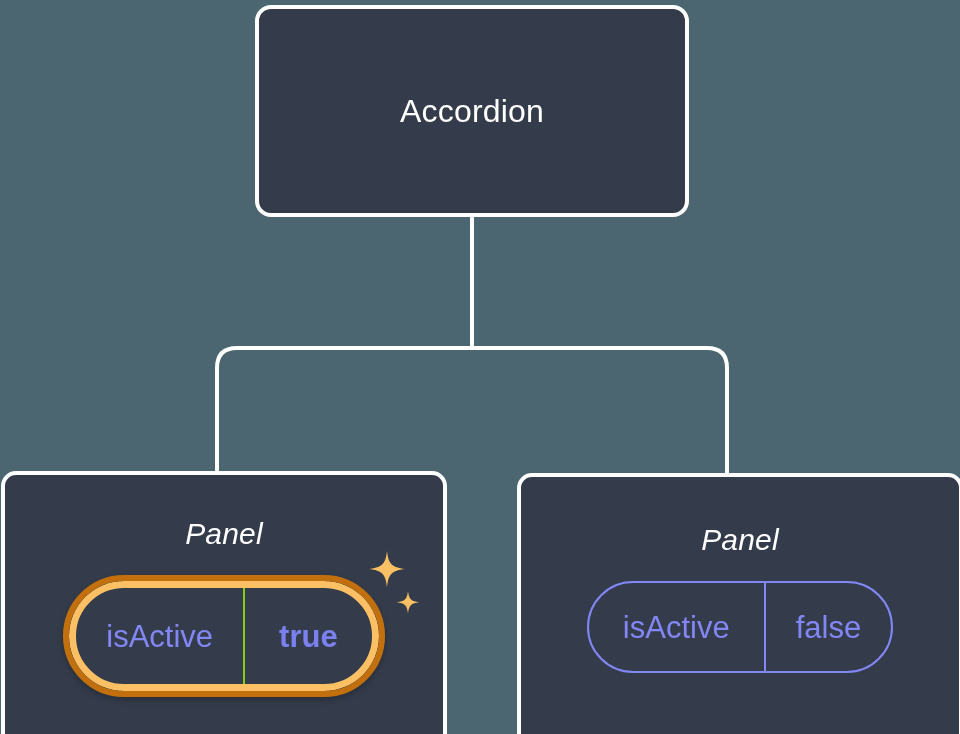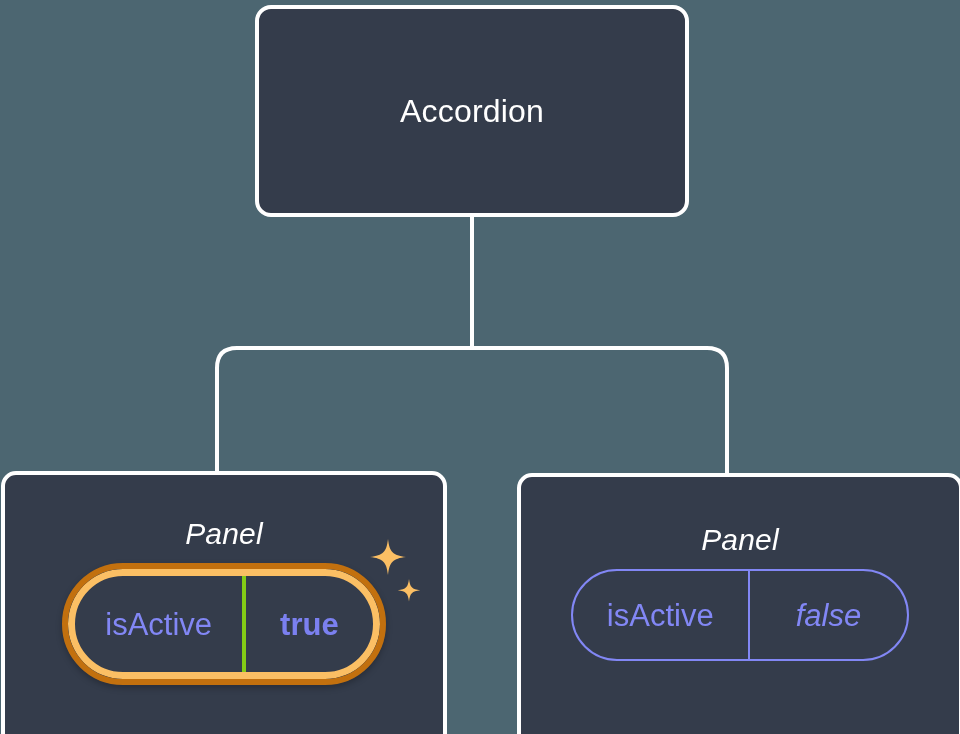--- a/index.html
+++ b/index.html
@@ -85,21 +85,21 @@
     top: 470px;
   }
 
   .node-panel-right .node-title {
     margin-top: 4px;
   }
 
   
   .pill-wrap {
     position: relative;
-    margin-top: 14px;
+    margin-top: 26px;
   }
 
   .pill {
     box-sizing: border-box;
     display: flex;
     align-items: stretch;
     border-radius: 999px;
     overflow: hidden;
   }
 
@@ -142,34 +142,34 @@
   .pill-highlight .pill-key {
     color: #8287f5;
     font-size: 31px;
     font-weight: 400;
   }
 
   .pill-highlight .pill-val {
     color: #7b80f0;
     font-size: 31px;
     font-weight: 700;
-    border-left: 4px solid #84cc16;
+    border-left: 2px solid #84cc16;
   }
 
   .pill-key,
   .pill-val {
     display: flex;
     align-items: center;
     justify-content: center;
     white-space: nowrap;
     line-height: 1;
   }
 
   .pill-plain .pill-key { padding: 0 34px; }
-  .pill-plain .pill-val { padding: 0 46px; font-style: italic; }
+  .pill-plain .pill-val { padding: 0 30px; }
 
   .pill-highlight .pill-key { padding: 0 30px; }
   .pill-highlight .pill-val { padding: 0 34px; }
 
   
   .sparkles {
     position: absolute;
     right: -46px;
     top: -30px;
     width: 70px;

